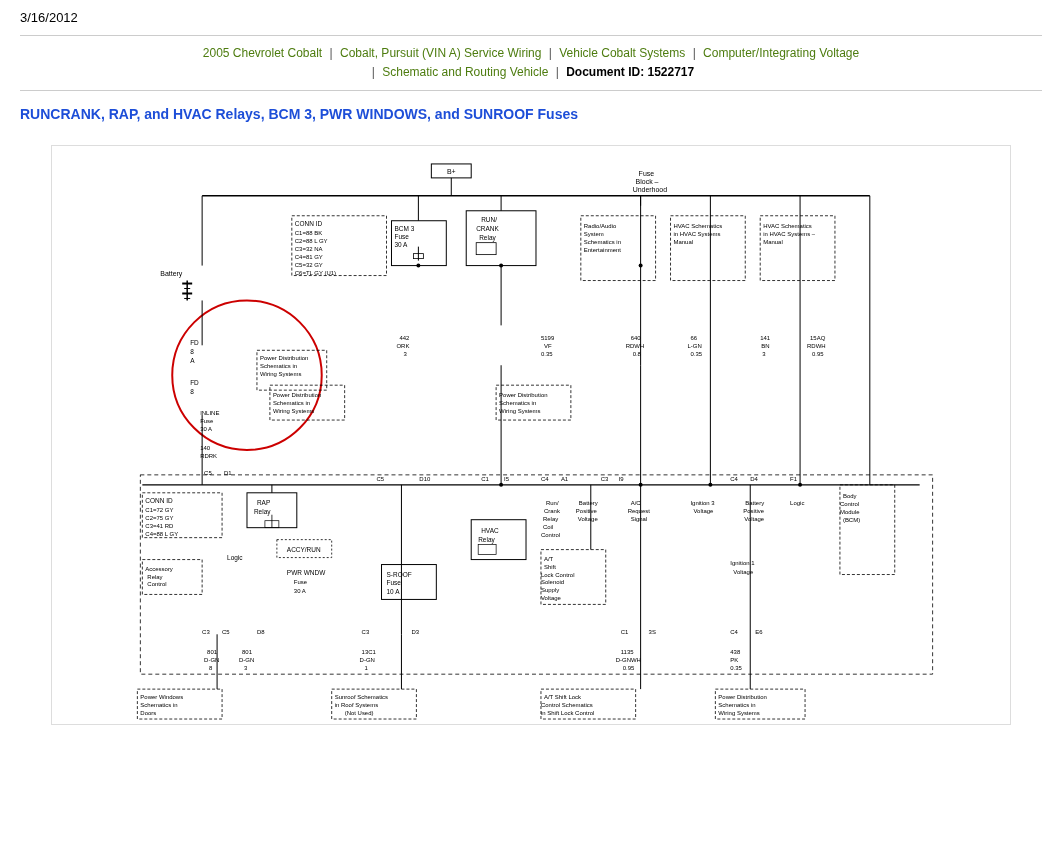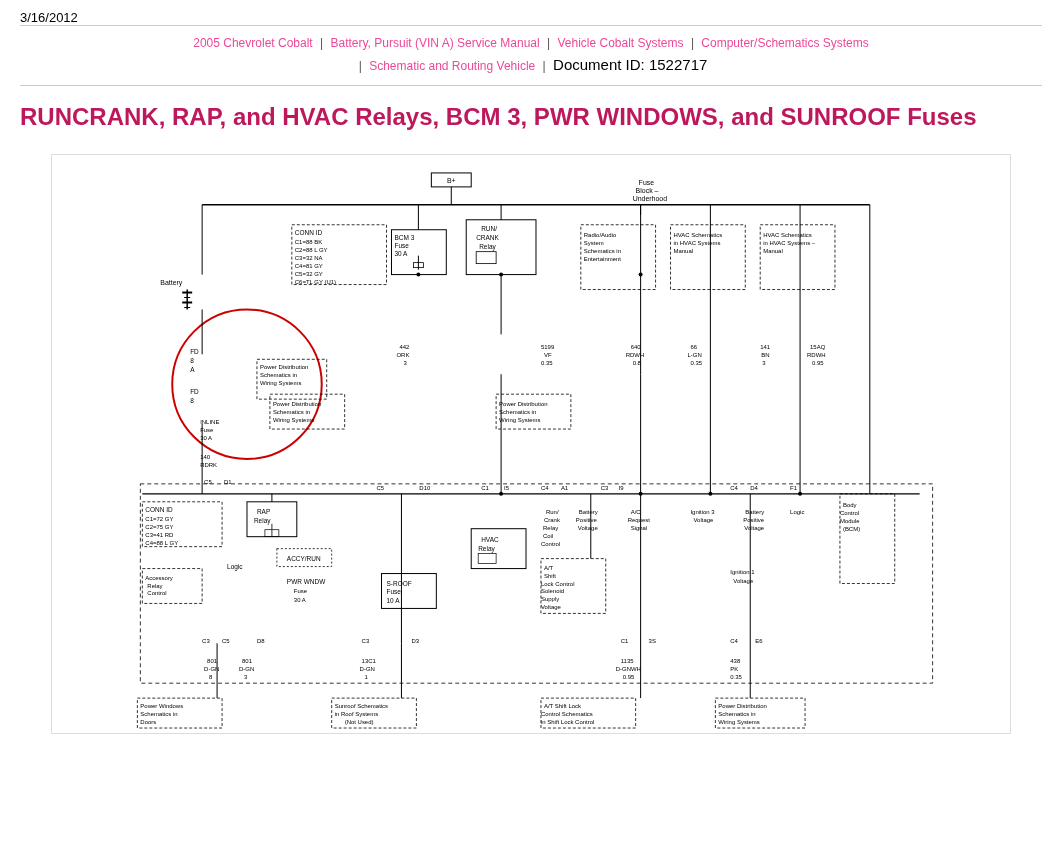--- a/index.html
+++ b/index.html
@@ -5,45 +5,46 @@
     * { margin: 0; padding: 0; box-sizing: border-box; }
     body {
       font-family: Arial, sans-serif;
       font-size: 13px;
       background: #fff;
       color: #000;
       padding: 10px 20px;
     }
     .date {
       font-size: 13px;
+      margin-bottom: 10px;
     }
     .breadcrumb-area {
       border-top: 1px solid #ccc;
       border-bottom: 1px solid #ccc;
       padding: 8px 0;
       margin-bottom: 12px;
     }
     .breadcrumb {
       font-size: 12px;
       line-height: 1.6;
       text-align: center;
     }
     .breadcrumb a {
-      color: #ec4899;
+      color: #4d7c0f;
       text-decoration: none;
     }
     .breadcrumb .separator { color: #555; margin: 0 4px; }
     .doc-id {
-      font-weight: normal;
-      font-size: 15px;
+      font-weight: bold;
+      font-size: 12px;
     }
     .page-title {
-      font-size: 24px;
+      font-size: 14px;
       font-weight: bold;
-      color: #be185d;
+      color: #1d4ed8;
       margin: 14px 0 20px 0;
       line-height: 1.4;
     }
     .diagram-container {
       position: relative;
       width: 960px;
       height: 580px;
       border: 1px solid #ddd;
       overflow: hidden;
       background: #fff;
@@ -56,25 +57,25 @@
   </style>
 </head>
 <body>
 
 <div class="date">3/16/2012</div>
 
 <div class="breadcrumb-area">
   <div class="breadcrumb">
     <a>2005 Chevrolet Cobalt</a>
     <span class="separator">|</span>
-    <a>Battery, Pursuit (VIN A) Service Manual</a>
+    <a>Cobalt, Pursuit (VIN A) Service Wiring</a>
     <span class="separator">|</span>
     <a>Vehicle Cobalt Systems</a>
     <span class="separator">|</span>
-    <a>Computer/Schematics Systems</a>
+    <a>Computer/Integrating Voltage</a>
     <br>
     <span class="separator">|</span>
     <a>Schematic and Routing Vehicle</a>
     <span class="separator">|</span>
     <span class="doc-id">Document ID: 1522717</span>
   </div>
 </div>
 
 <h1 class="page-title">RUNCRANK, RAP, and HVAC Relays, BCM 3, PWR WINDOWS, and SUNROOF Fuses</h1>
 

